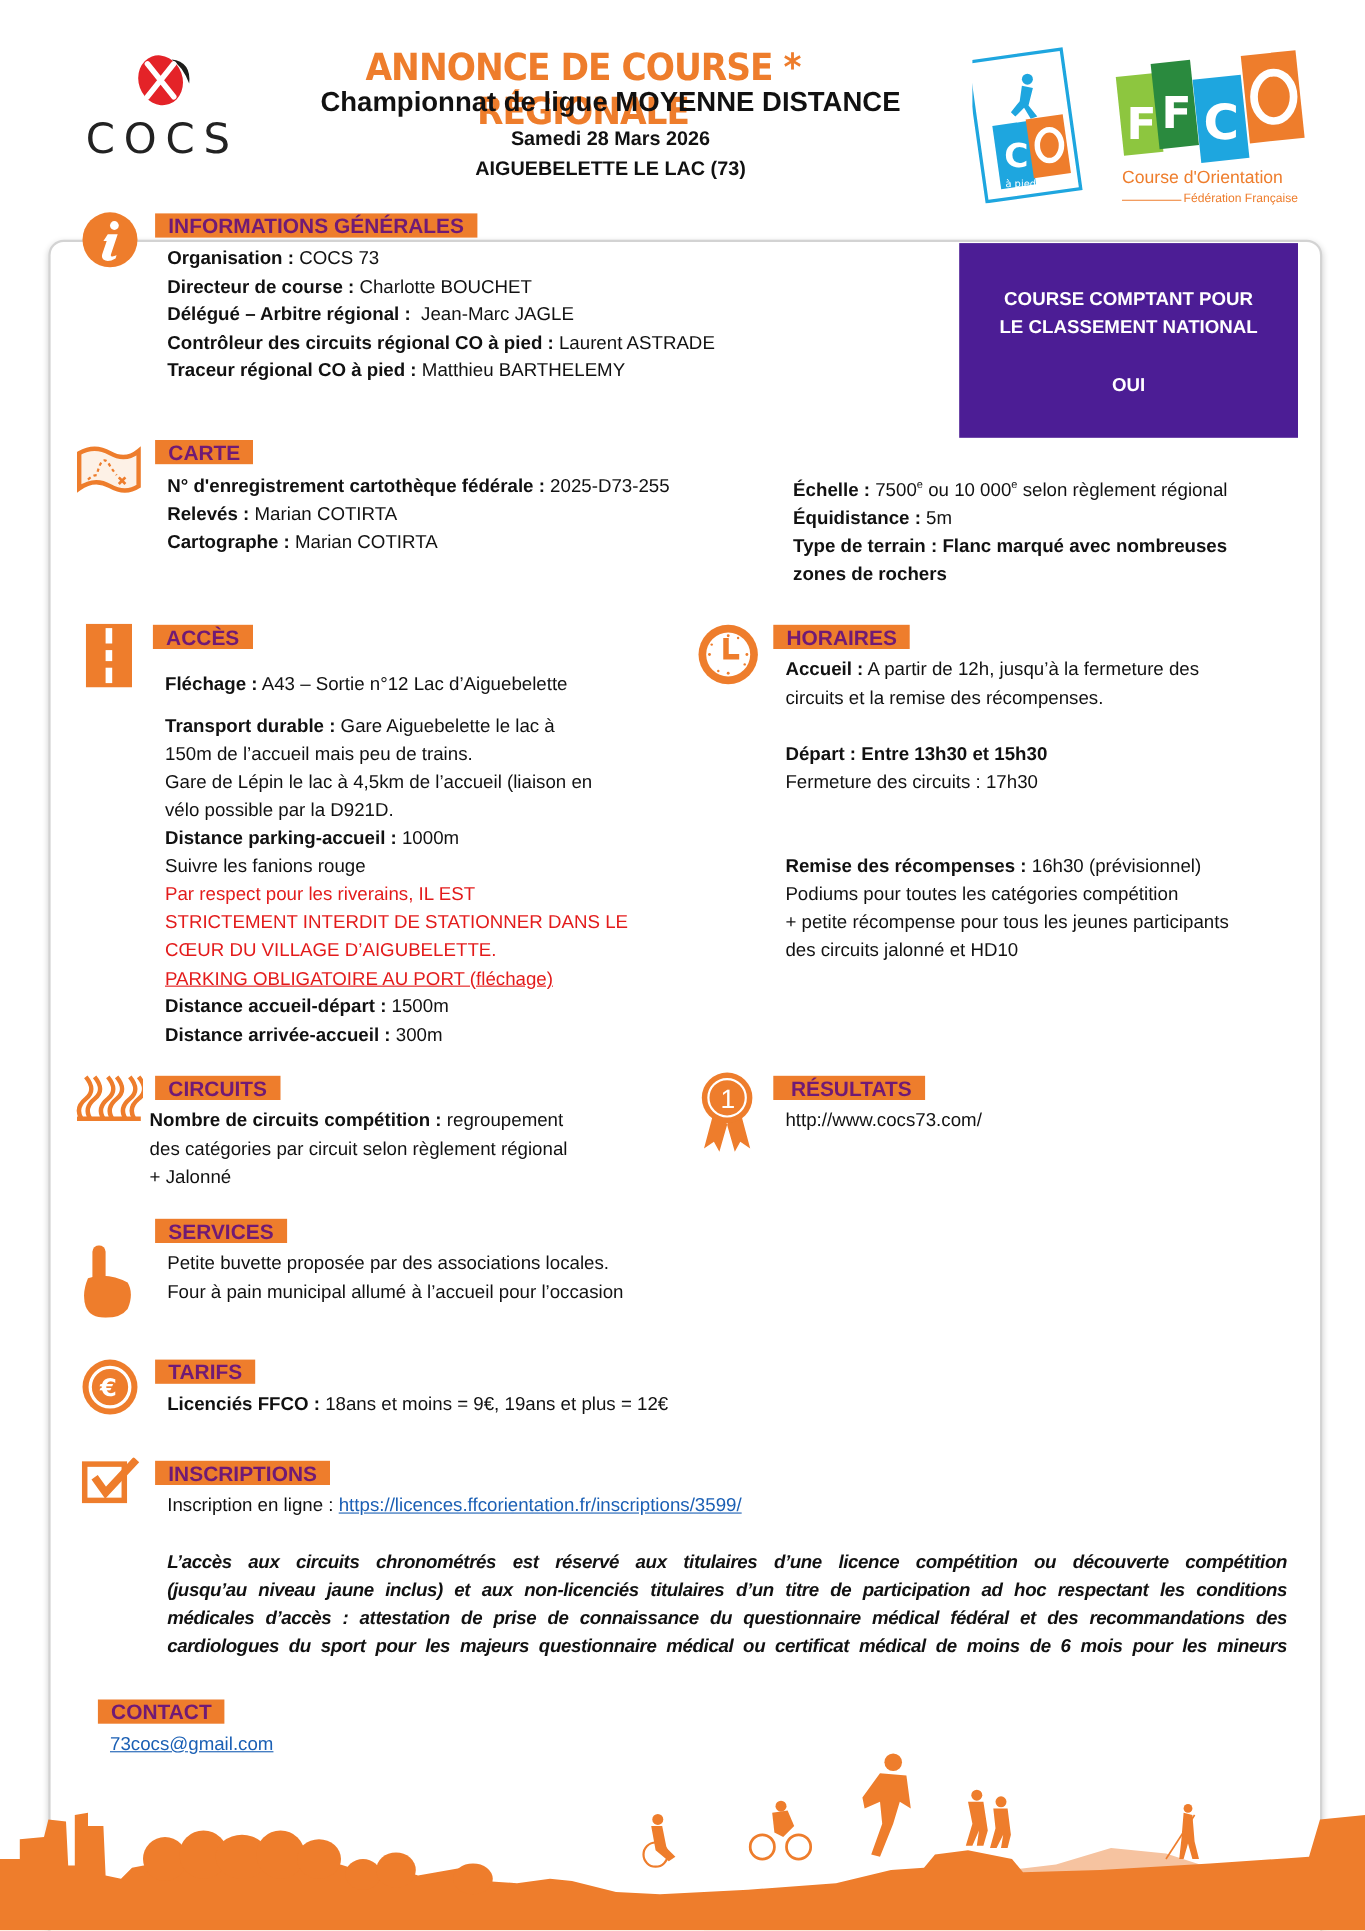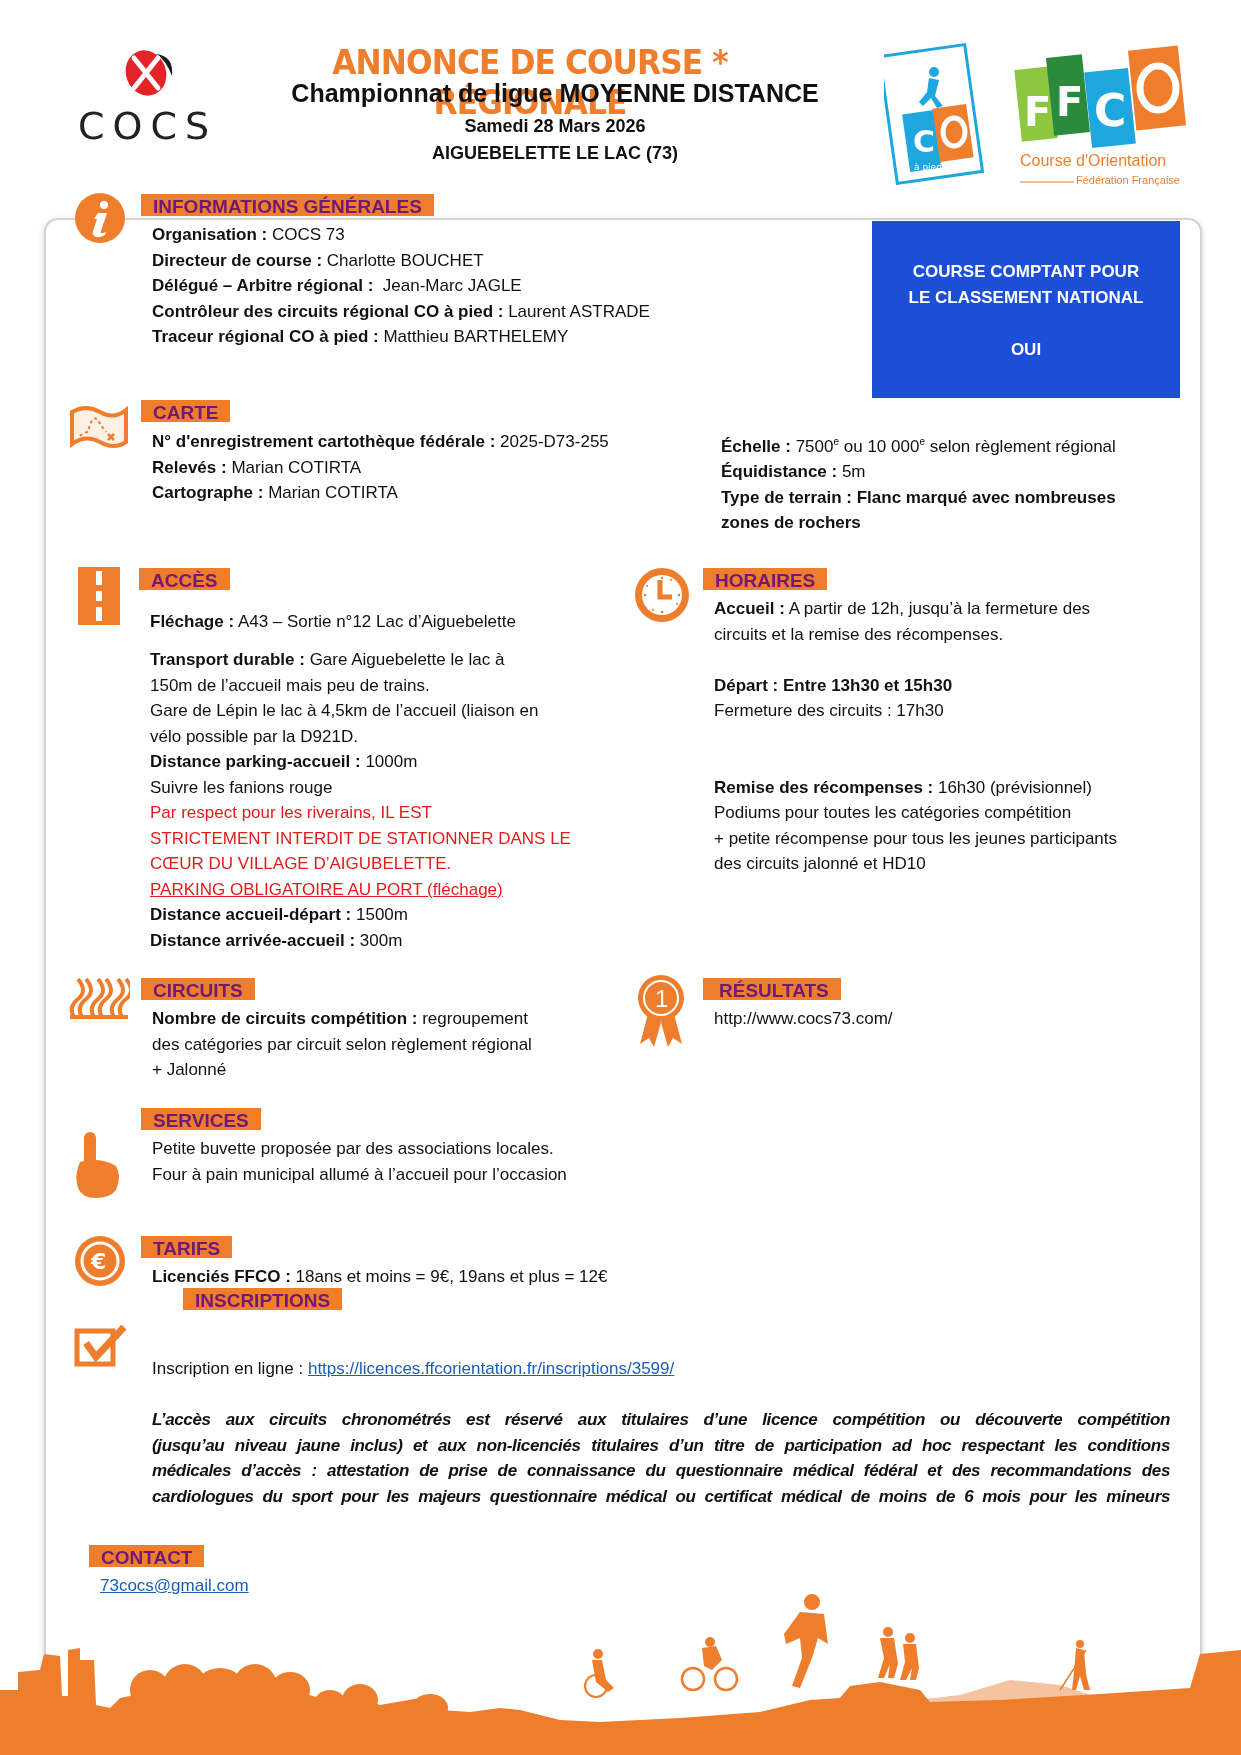--- a/index.html
+++ b/index.html
@@ -27,21 +27,21 @@
 
   
   .badge { background: #ee7d2c; color: #701a75; font-weight: bold; font-size: 19px; line-height: 26px; padding: 0 12px; height: 22px; display: inline-block; }
   .sec-icon { position: absolute; }
 
   .txt { position: absolute; font-size: 17px; line-height: 25.5px; }
   .red { color: #e31b1b; font-weight: normal; }
   .u { text-decoration: underline; }
   .link { color: #1a5fb4; text-decoration: underline; }
 
-  .nat-box { left: 872px; top: 221px; width: 308px; height: 177px; background: #1d4ed8; color: #fff; font-weight: bold; font-size: 17px; line-height: 26px; text-align: center; padding-top: 38px; }
+  .nat-box { left: 872px; top: 221px; width: 308px; height: 177px; background: #4c1d95; color: #fff; font-weight: bold; font-size: 17px; line-height: 26px; text-align: center; padding-top: 38px; }
 
   .legal { left: 152px; top: 1407px; width: 1018px; font-style: italic; font-weight: bold; font-size: 17px; line-height: 25.5px; text-align: justify; text-align-last: justify; letter-spacing: -0.35px; }
   .legal span { display: block; }
 
   .footer-art { left: 0; top: 1590px; width: 1241px; height: 165px; }
 </style>
 </head>
 <body>
 
 <div class="abs cocs-logo">
@@ -195,21 +195,21 @@
         <path d="M14 42 q-6 -10 4 -18 q10 -8 0 -20"></path>
         <path d="M26 42 q-6 -10 4 -18 q10 -8 0 -20"></path>
         <path d="M34 42 q-6 -10 4 -18 q10 -8 0 -20"></path>
         <path d="M46 42 q-6 -10 4 -18 q10 -8 0 -20"></path>
         <path d="M54 42 q-6 -10 4 -18 q10 -8 0 -20"></path>
         <path d="M2 42 h58"></path>
       </g>
     </svg>
 </div>
 <div class="abs badge" style="left:141px; top:978px;">CIRCUITS</div>
-<div class="txt" style="left:152px; top:1006px;">
+<div class="txt" style="left:136px; top:1006px;">
   <div><b>Nombre de circuits compétition :</b><span> regroupement</span></div>
   <div>des catégories par circuit selon règlement régional</div>
   <div>+ Jalonné</div>
 </div>
 
 <div class="sec-icon" style="left:634px; top:974px;">
   <svg width="54" height="74" viewBox="0 0 54 74">
       <path d="M14 40 l-8 30 l9 -6 l5 9 l8 -28z M40 40 l8 30 l-9 -6 l-5 9 l-8 -28z" fill="#ee7d2c"></path>
       <circle cx="27" cy="24" r="23" fill="#ee7d2c"></circle>
       <circle cx="27" cy="24" r="17" fill="none" stroke="#fff" stroke-width="2"></circle>
@@ -240,21 +240,21 @@
 </div>
 <div class="abs badge" style="left:141px; top:1236px;">TARIFS</div>
 <div class="txt" style="left:152px; top:1264px;"><b>Licenciés FFCO :</b><span> 18ans et moins = 9€, 19ans et plus = 12€</span></div>
 
 <div class="sec-icon" style="left:74px; top:1325px;">
   <svg width="54" height="42" viewBox="0 0 54 42">
       <rect x="3" y="6" width="36" height="33" fill="none" stroke="#ee7d2c" stroke-width="5"></rect>
       <path d="M12 18 l10 14 l28 -30" fill="none" stroke="#ee7d2c" stroke-width="7"></path>
     </svg>
 </div>
-<div class="abs badge" style="left:141px; top:1288px;margin-left:42px;">INSCRIPTIONS</div>
+<div class="abs badge" style="left:141px; top:1328px;">INSCRIPTIONS</div>
 <div class="txt" style="left:152px; top:1356px;"><span style="white-space:pre">Inscription en ligne : </span><span class="link">https://licences.ffcorientation.fr/inscriptions/3599/</span></div>
 <div class="abs legal">
   <span>L’accès aux circuits chronométrés est réservé aux titulaires d’une licence compétition ou découverte compétition</span>
   <span>(jusqu’au niveau jaune inclus) et aux non-licenciés titulaires d’un titre de participation ad hoc respectant les conditions</span>
   <span>médicales d’accès : attestation de prise de connaissance du questionnaire médical fédéral et des recommandations des</span>
   <span>cardiologues du sport pour les majeurs questionnaire médical ou certificat médical de moins de 6 mois pour les mineurs</span>
 </div>
 
 <div class="abs badge" style="left:89px; top:1545px;">CONTACT</div>
 <div class="txt link" style="left:100px; top:1573px;">73cocs@gmail.com</div>

